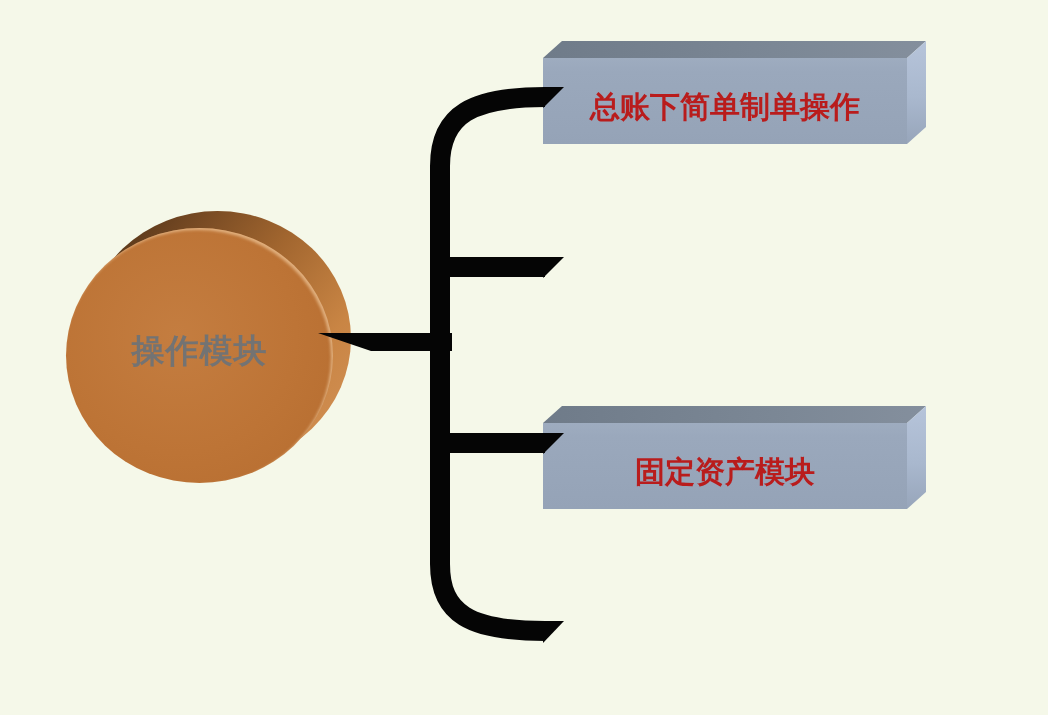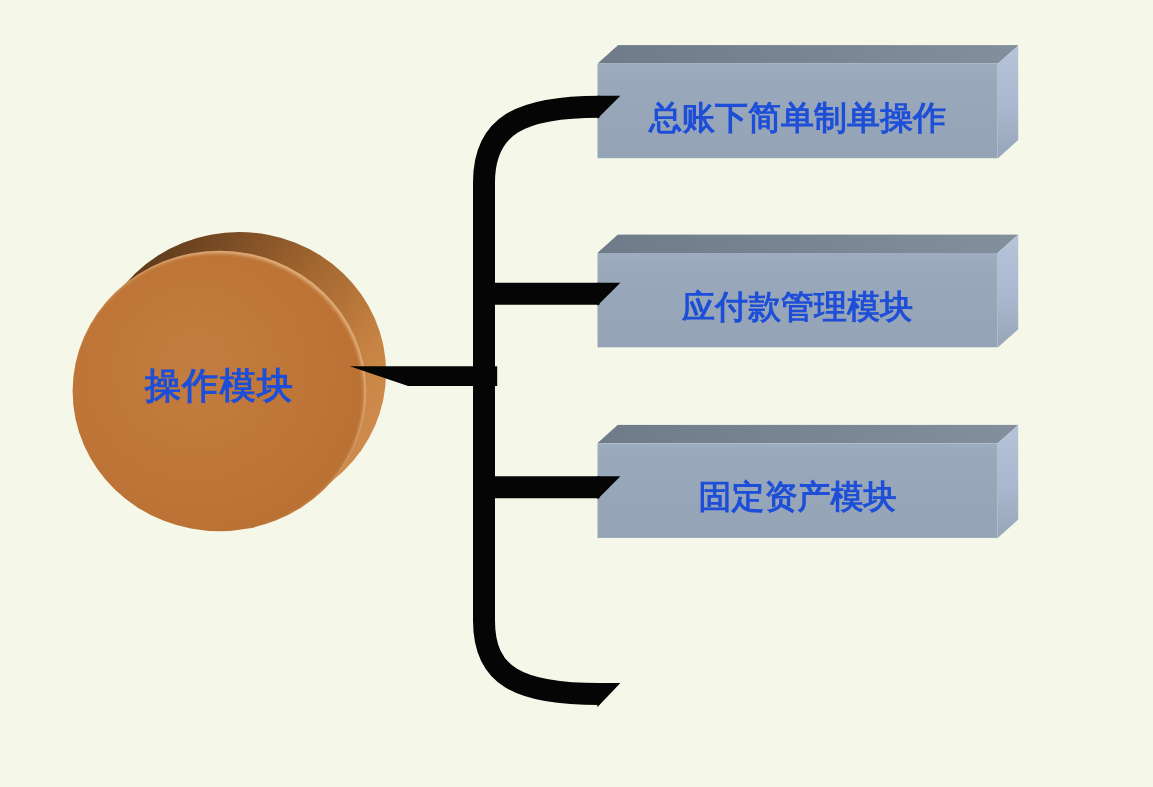--- a/index.html
+++ b/index.html
@@ -47,21 +47,21 @@
   }
   .circle-label {
     position: absolute;
     left: 0; top: 17px;
     width: 267px; height: 255px;
     display: flex;
     align-items: center;
     justify-content: center;
     font-size: 33px;
     font-weight: bold;
-    color: #1d4ed8;
+    color: #737373;
     letter-spacing: 1px;
     padding-bottom: 8px;
     box-sizing: border-box;
   }
   
   .box-node {
     position: absolute;
     left: 543px;
     width: 383px;
     height: 103px;
@@ -84,52 +84,46 @@
     position: absolute;
     left: 0; top: 17px;
     width: 364px; height: 86px;
     display: flex;
     align-items: center;
     justify-content: center;
     padding-top: 13px;
     box-sizing: border-box;
     font-size: 30px;
     font-weight: bold;
-    color: #1d4ed8;
+    color: #b91c1c;
     white-space: nowrap;
   }
   .box-1 { top: 41px; }
   .box-2 { top: 213px; }
-  .box-3 { top: 386px; }
+  .box-3 { top: 406px; }
   .box-4 { top: 571px; }
 </style>
 </head>
 <body>
 
 <div class="stage">
 
   <div class="circle-node">
     <div class="circle-back"></div>
     <div class="circle-front"></div>
     <span class="circle-label">操作模块</span>
   </div>
 
   <div class="box-node box-1">
     <div class="face face-top"></div>
     <div class="face face-side"></div>
     <div class="face face-front"></div>
     <span class="box-label">总账下简单制单操作</span>
   </div>
 
-  <div class="box-node box-2">
-    <div class="face face-top"></div>
-    <div class="face face-side"></div>
-    <div class="face face-front"></div>
-    <span class="box-label">应付款管理模块</span>
-  </div>
 
   <div class="box-node box-3">
     <div class="face face-top"></div>
     <div class="face face-side"></div>
     <div class="face face-front"></div>
     <span class="box-label">固定资产模块</span>
   </div>
 
 
   <svg class="connectors" viewBox="0 0 1048 715" xmlns="http://www.w3.org/2000/svg">

